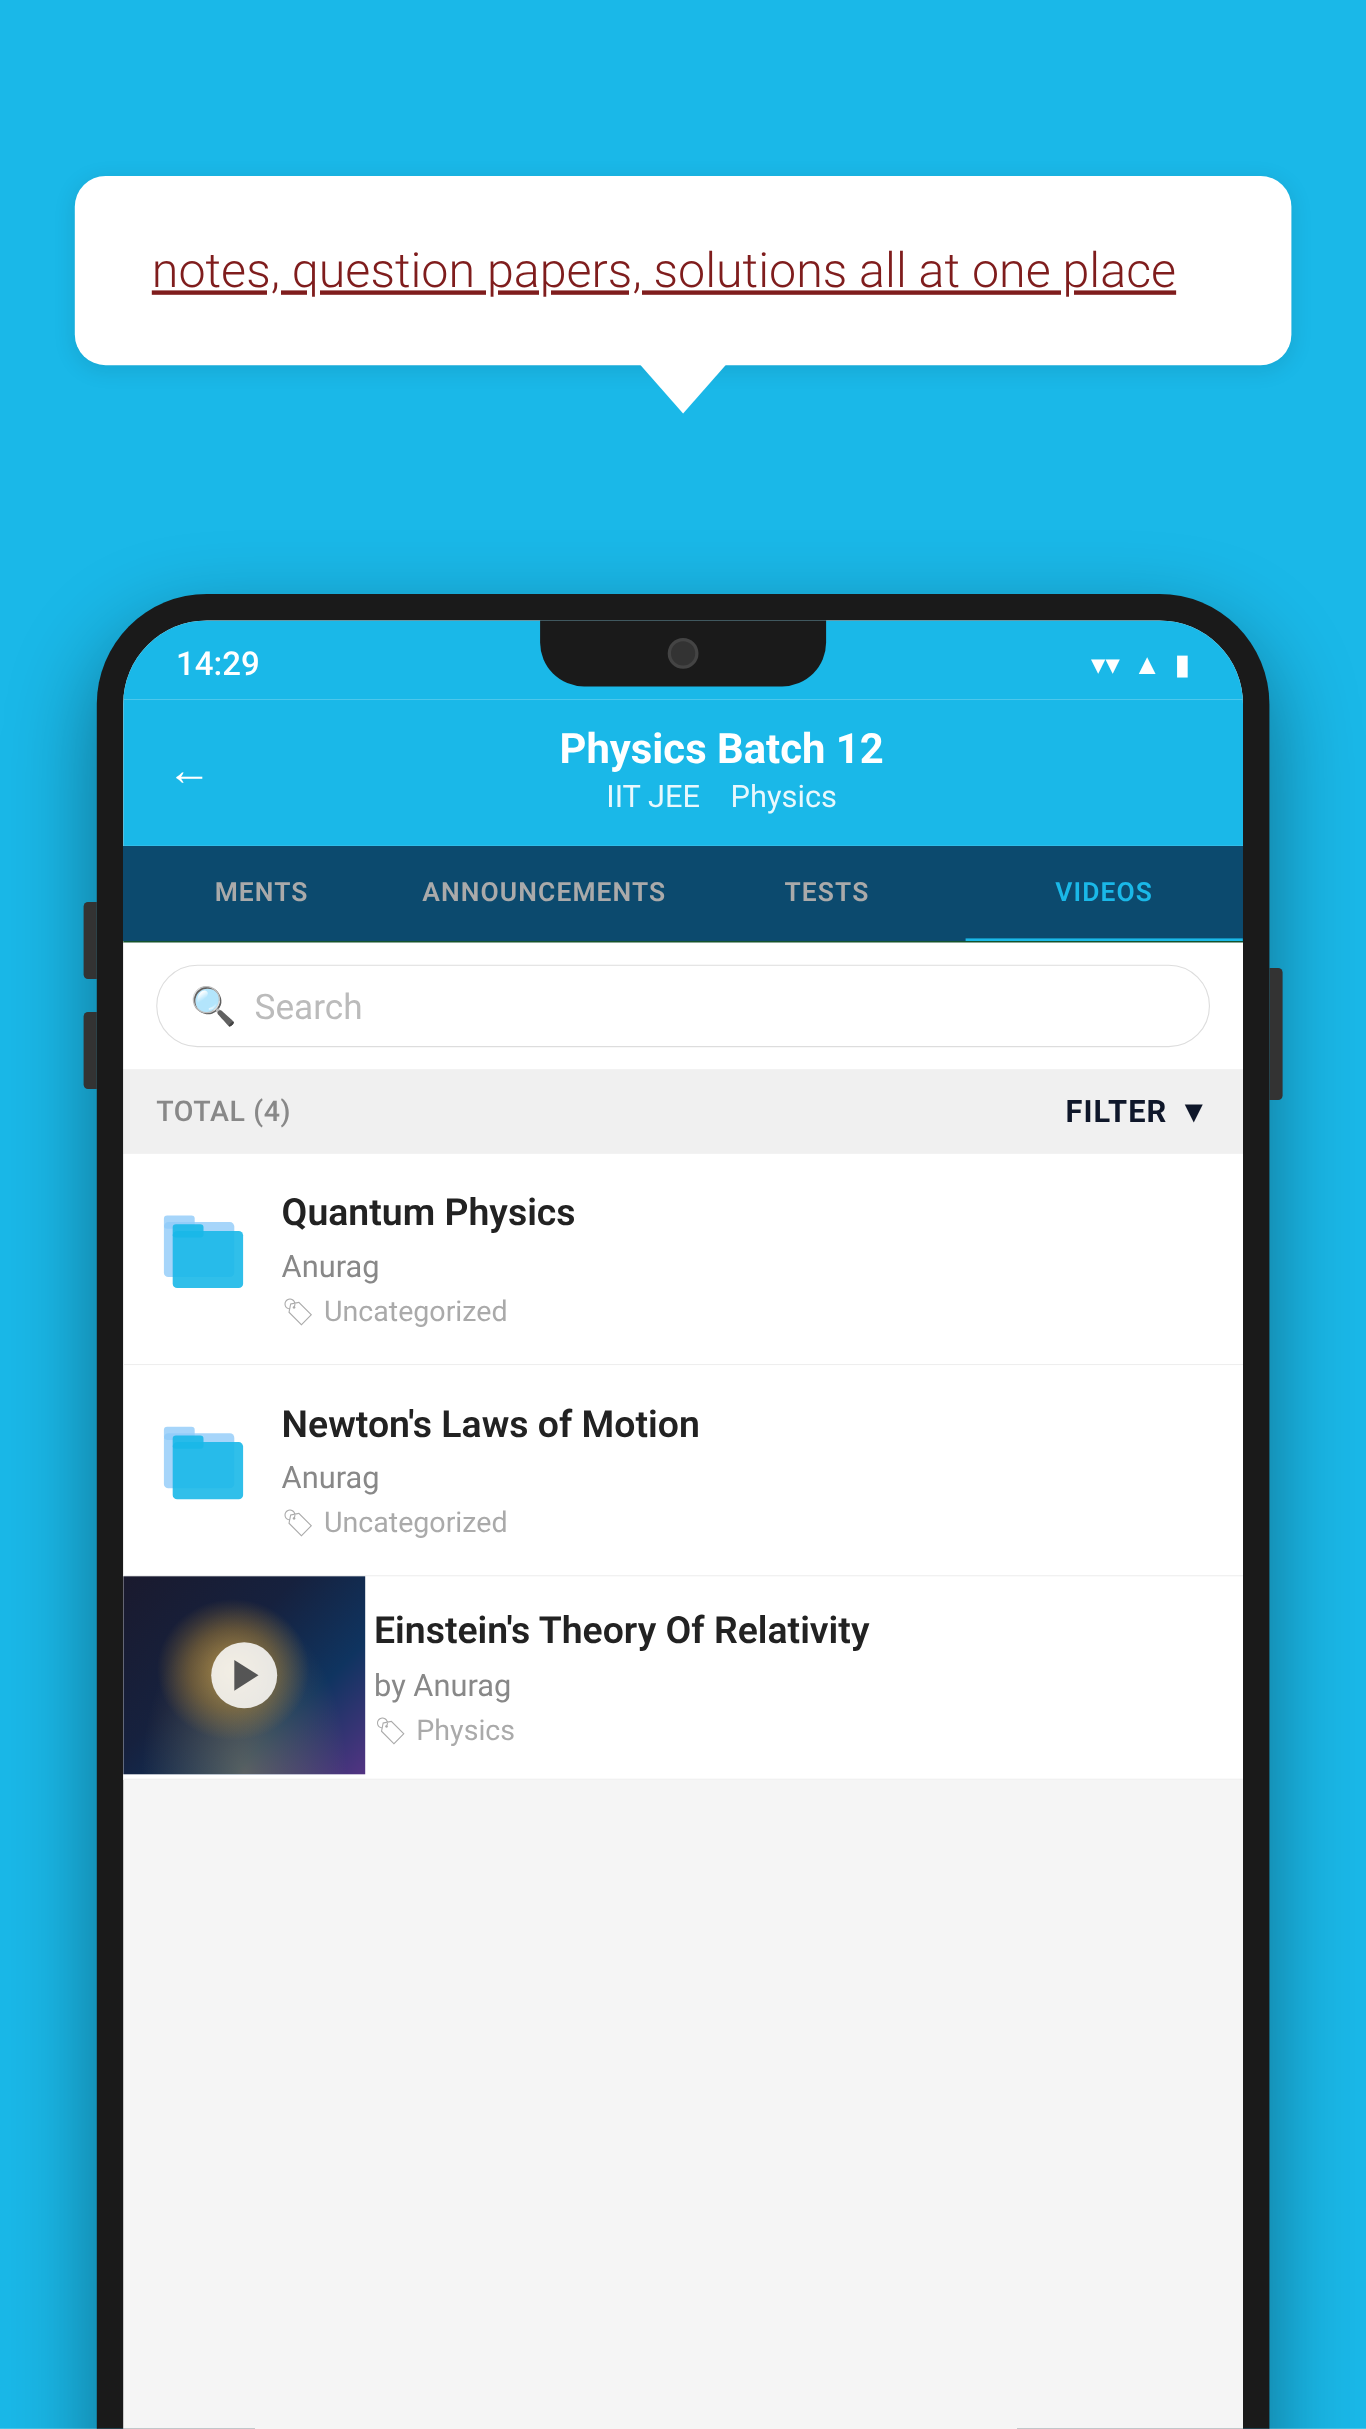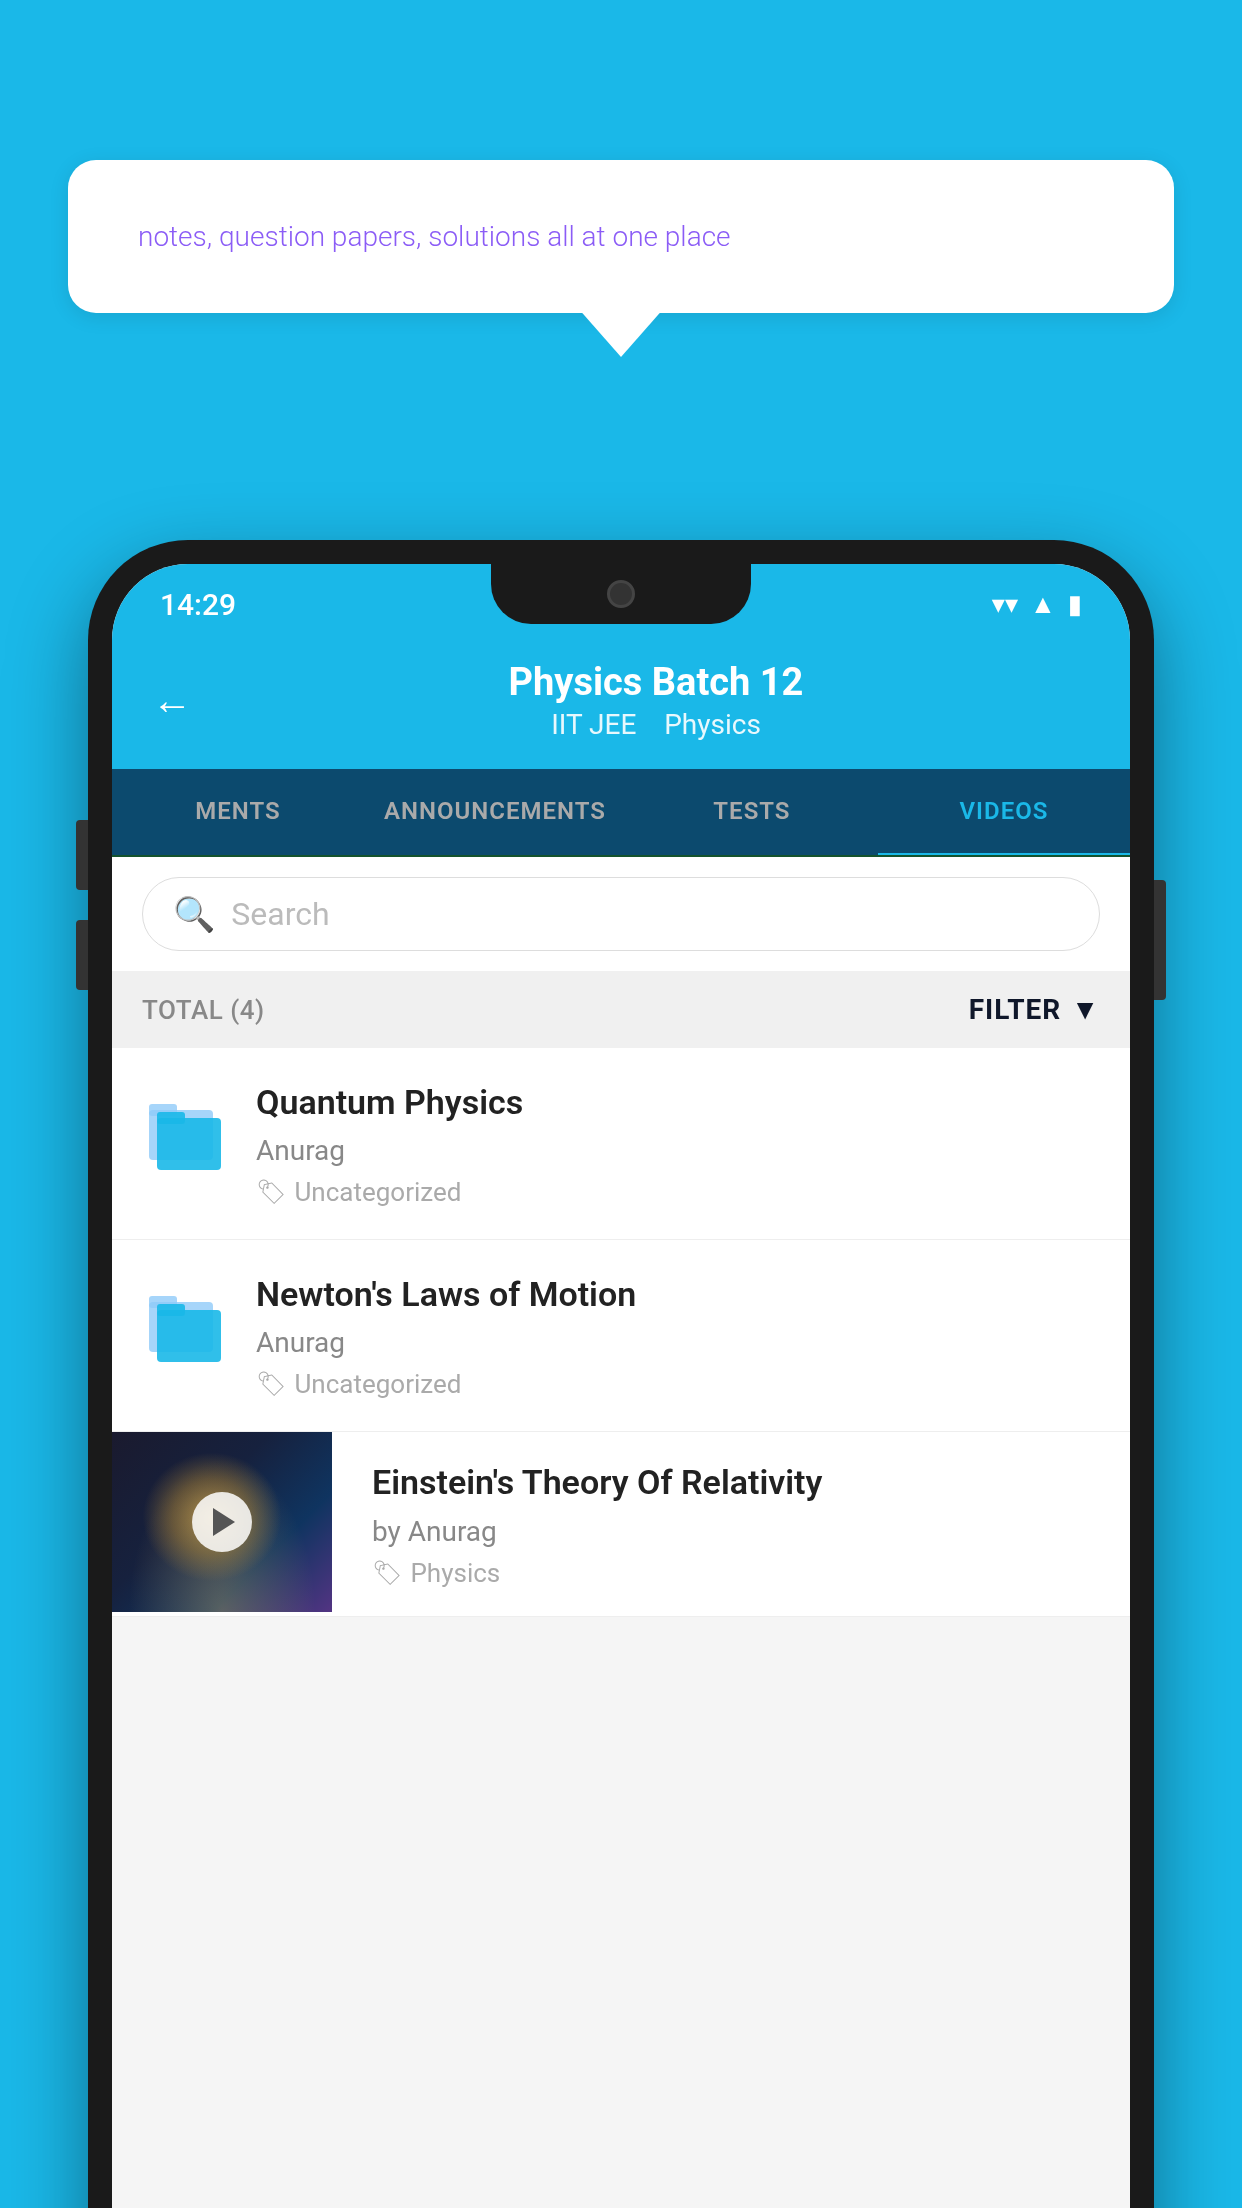--- a/index.html
+++ b/index.html
@@ -44,23 +44,24 @@
 
     .speech-bubble h1 {
       color: #1ab8e8;
       font-size: 72px;
       font-weight: 400;
       line-height: 1.2;
       margin-bottom: 24px;
     }
 
     .speech-bubble p {
-      color: #8b5cf6;
-      font-size: 28px;
+      color: #7f1d1d;
+      font-size: 44px;
       font-weight: 300;
+      text-decoration: underline;
     }
 
     
     .phone-container {
       position: absolute;
       top: 540px;
       left: 88px;
       width: 1066px;
       height: 1944px;
     }
@@ -354,21 +355,21 @@
       width: 0;
       height: 0;
       border-top: 14px solid transparent;
       border-bottom: 14px solid transparent;
       border-left: 22px solid #555;
       margin-left: 4px;
     }
 
     .einstein-info {
       flex: 1;
-      padding: 28px 40px;
+      padding: 28px 8px;
     }
 
     
     .phone-btn-left {
       position: absolute;
       left: -12px;
       top: 280px;
       width: 12px;
       height: 70px;
       background: #333;

